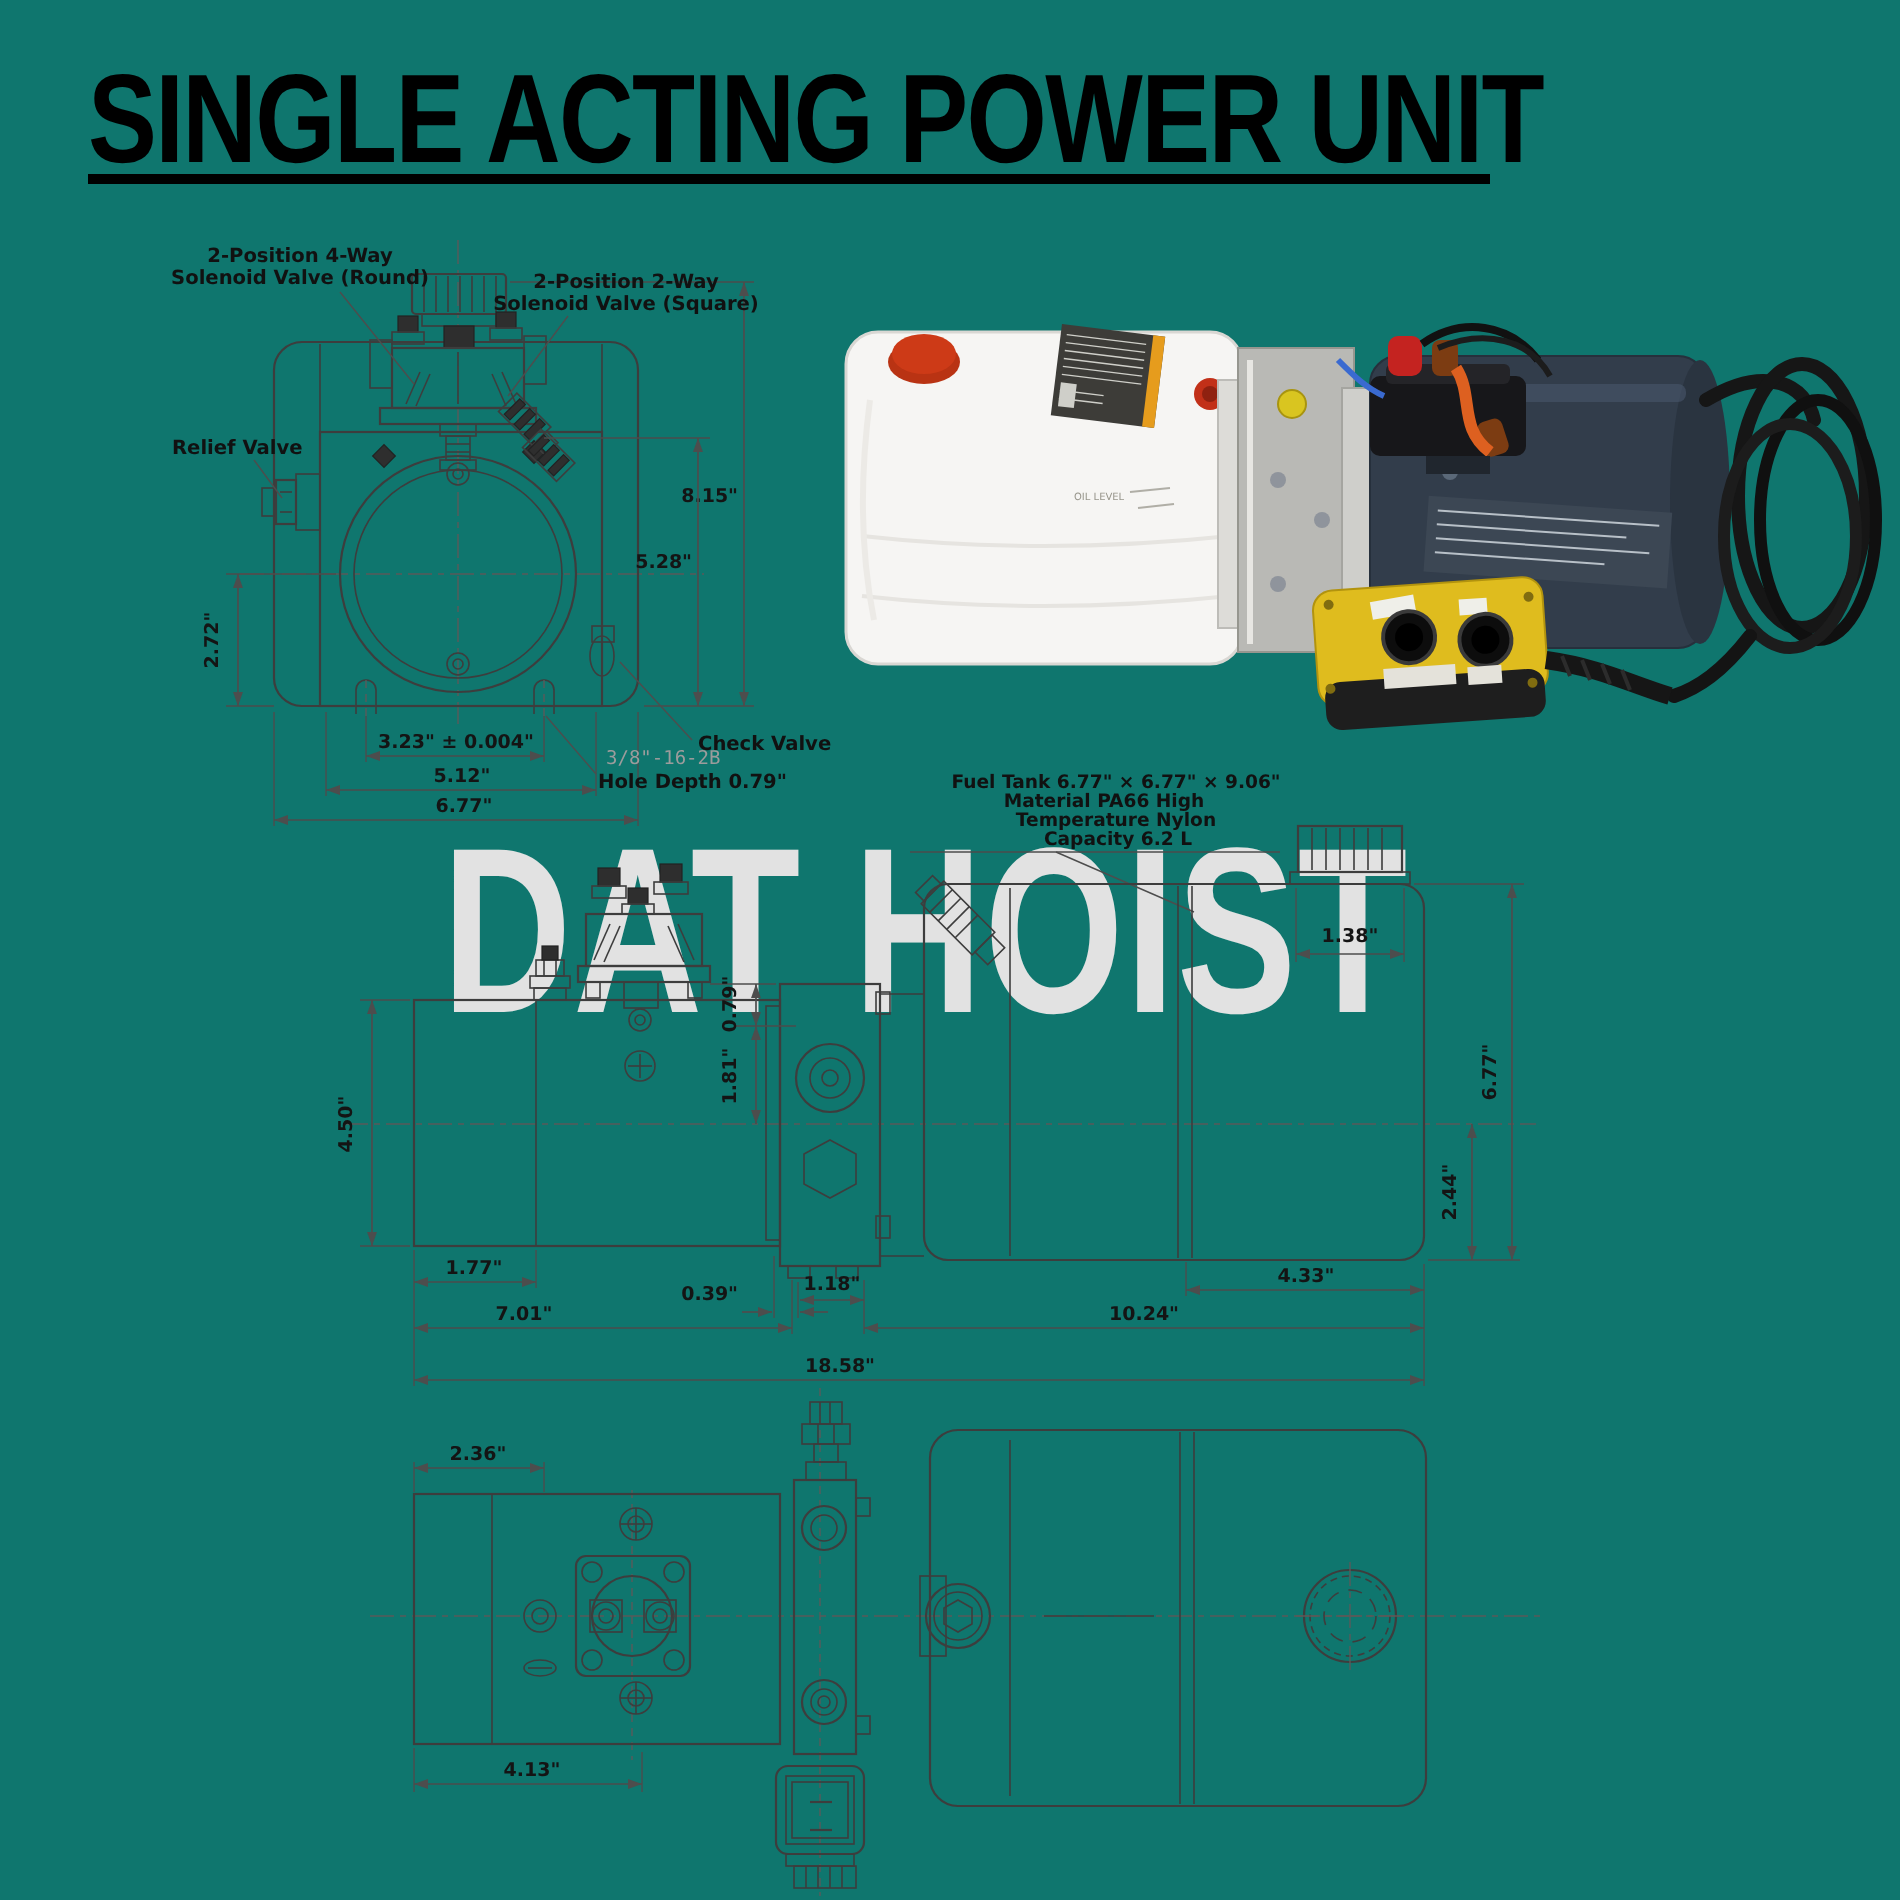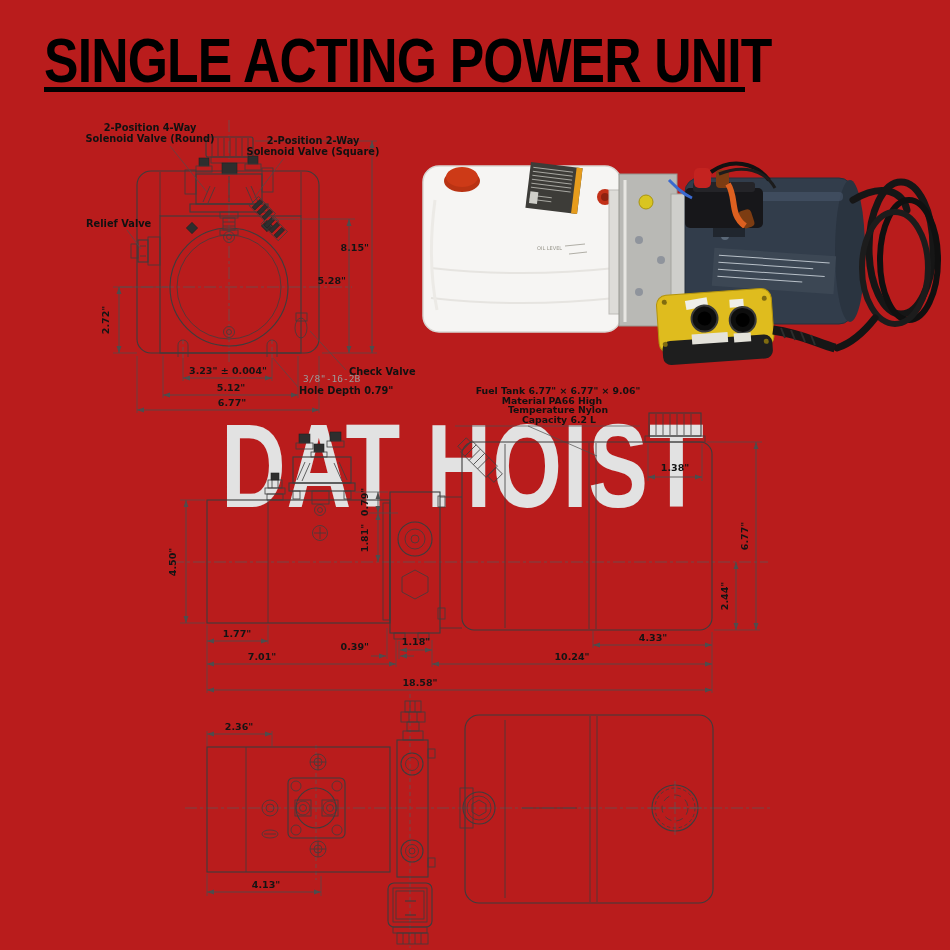--- a/index.html
+++ b/index.html
@@ -1,16 +1,16 @@
 <!DOCTYPE html>
 <html><head>
 <meta charset="utf-8">
 <style>
   html,body{margin:0;padding:0;background:#fff;}
-  #page{position:relative;width:950px;height:950px;background:#b91c1c;overflow:hidden;
+  #page{position:relative;width:950px;height:950px;background:#0f766e;overflow:hidden;
         font-family:"Liberation Sans",sans-serif;}
   
   #title{position:absolute;left:44px;top:24px;font-size:63px;font-weight:bold;
          color:#000;letter-spacing:-1px;transform:scaleX(0.82);transform-origin:left top;
          white-space:nowrap;font-family:"Liberation Sans",sans-serif;}
   #title-rule{position:absolute;left:44px;top:87px;width:701px;height:5px;background:#000;}
   
   #watermark{position:absolute;left:221px;top:398px;font-size:118px;font-weight:bold;
              color:#e2e2e2;letter-spacing:1px;transform:scaleX(0.76);transform-origin:left top;
              white-space:nowrap;z-index:0;user-select:none;}

